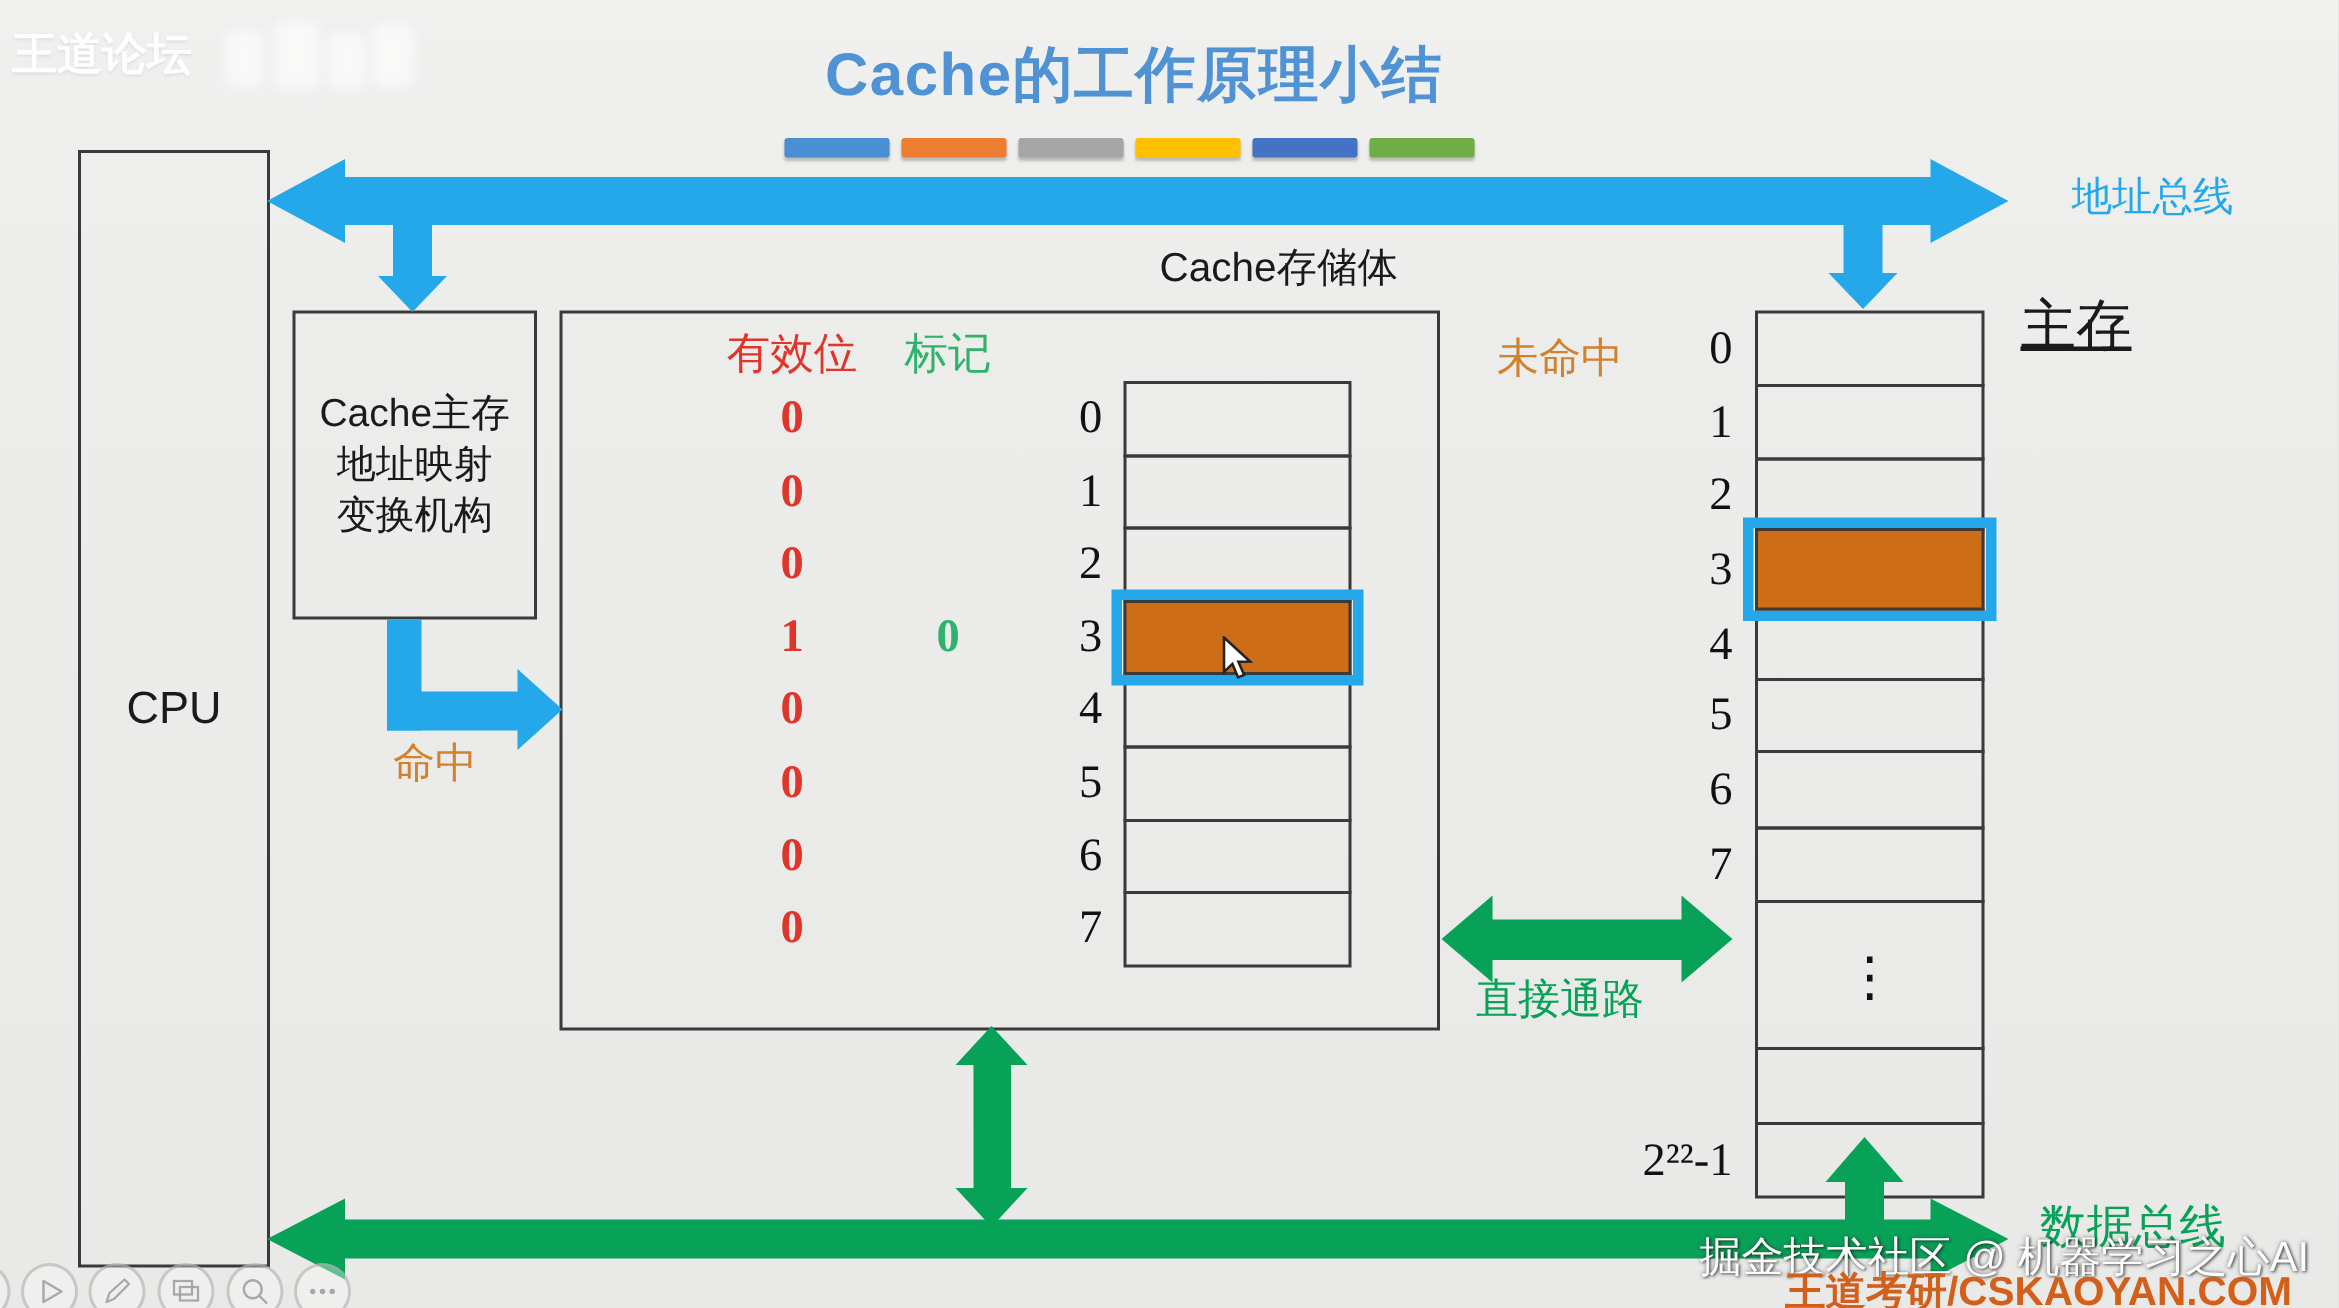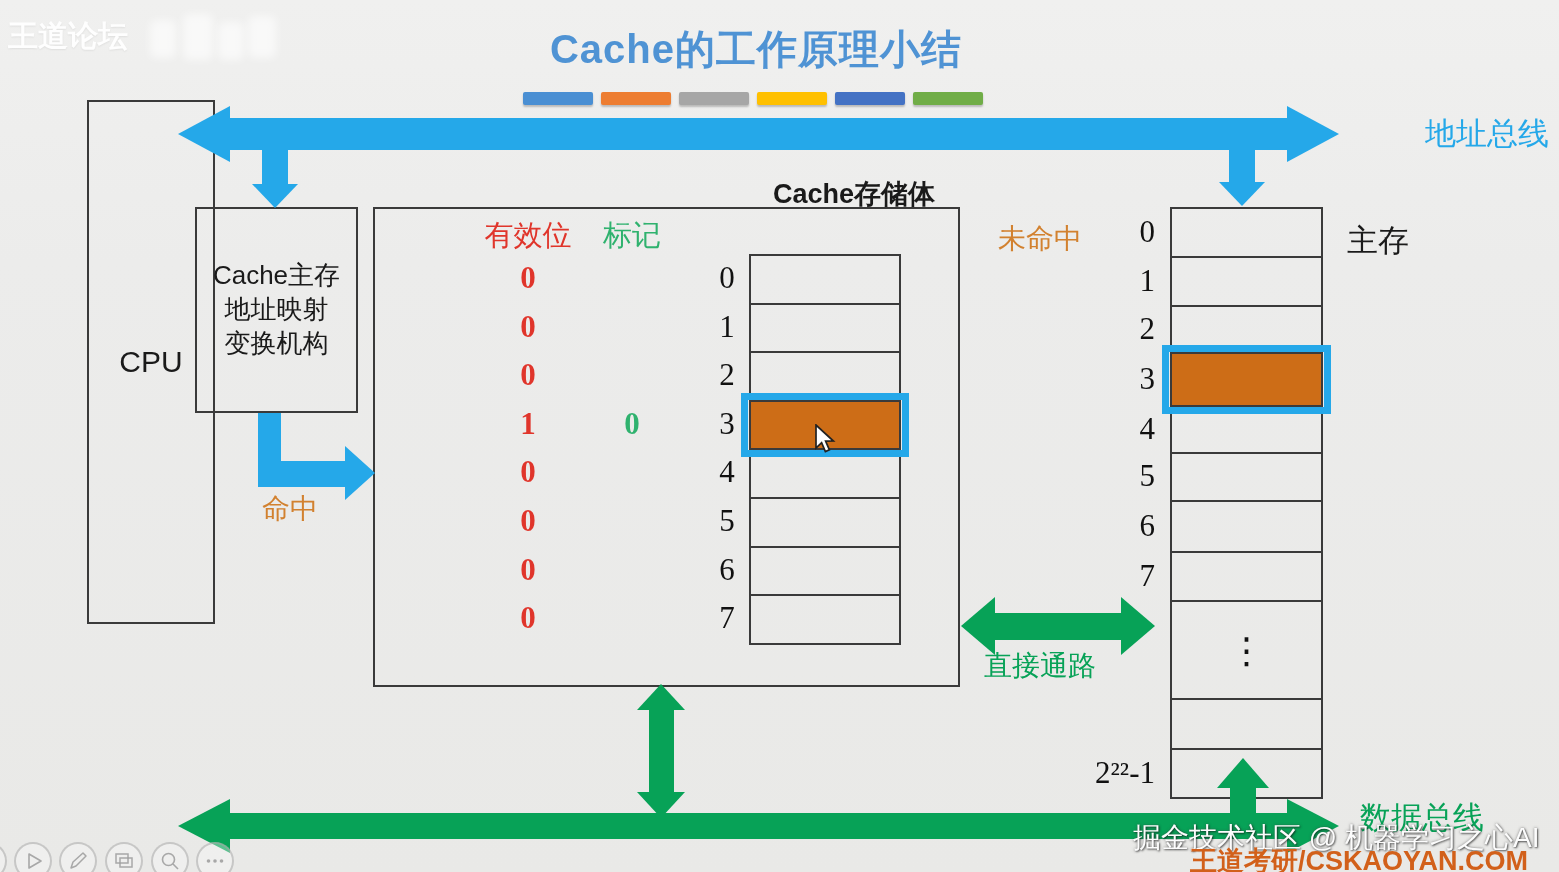--- a/index.html
+++ b/index.html
@@ -50,47 +50,47 @@
   <div class="lbl title" style="left:450px;top:22px;width:612px;">Cache的工作原理小结</div>
   <div class="bars">
       <div class="bar" style="background: rgb(74, 143, 211);"></div>
       <div class="bar" style="background: rgb(237, 125, 49);"></div>
       <div class="bar" style="background: rgb(166, 166, 166);"></div>
       <div class="bar" style="background: rgb(255, 192, 0);"></div>
       <div class="bar" style="background: rgb(68, 114, 196);"></div>
       <div class="bar" style="background: rgb(112, 173, 71);"></div>
     </div>
 
-  <div class="box centerbox" style="left:52px;top:100px;width:128px;height:524px;margin-left:35px;">
+  <div class="box centerbox" style="left:52px;top:100px;width:128px;height:745px;">
     <span style="font-size:30px;">CPU</span>
   </div>
 
   <div class="shaft" style="left:228px;top:118px;width:1061px;height:32px;background:var(--blue);"></div>
   <div class="tri" style="left:178px;top:106px;border-width:28px 52px 28px 0;border-right-color:var(--blue);"></div>
   <div class="tri" style="left:1287px;top:106px;border-width:28px 0 28px 52px;border-left-color:var(--blue);"></div>
-  <div class="lbl cjk" style="left:1381px;top:113px;font-size:31px;color:var(--blue);margin-left:44px;">地址总线</div>
+  <div class="lbl cjk" style="left:1381px;top:113px;font-size:27px;color:var(--blue);">地址总线</div>
 
   <div class="shaft" style="left:262px;top:148px;width:26px;height:38px;background:var(--blue);"></div>
   <div class="tri" style="left:252px;top:184px;border-width:24px 23px 0 23px;border-top-color:var(--blue);"></div>
 
   <div class="shaft" style="left:1229px;top:148px;width:26px;height:36px;background:var(--blue);"></div>
   <div class="tri" style="left:1219px;top:182px;border-width:24px 23px 0 23px;border-top-color:var(--blue);"></div>
 
   <div class="box centerbox" style="left:195px;top:207px;width:163px;height:206px;font-size:26px;line-height:1.3;">
     <span>Cache主存</span>
     <span>地址映射</span>
     <span>变换机构</span>
   </div>
 
   <div class="shaft" style="left:258px;top:413px;width:23px;height:74px;background:var(--blue);"></div>
   <div class="shaft" style="left:258px;top:461px;width:88px;height:26px;background:var(--blue);"></div>
   <div class="tri" style="left:345px;top:446px;border-width:27px 0 27px 30px;border-left-color:var(--blue);"></div>
   <div class="lbl cjk" style="left:262px;top:490px;color:var(--hit_orange);">命中</div>
 
-  <div class="lbl" style="left:773px;top:176px;font-size:27px;font-weight:bold;">Cache存储体</div>
+  <div class="lbl" style="left:773px;top:160px;font-size:27px;">Cache存储体</div>
   <div class="box" style="left:373px;top:207px;width:587px;height:480px;"></div>
   <div class="lbl" style="left:462px;top:216px;width:132px;text-align:center;font-size:29px;color:var(--red);">有效位</div>
   <div class="lbl" style="left:576px;top:216px;width:112px;text-align:center;font-size:29px;color:var(--tag_green);">标记</div>
 
   <div class="lbl cjk" style="left:998px;top:220px;color:var(--hit_orange);">未命中</div>
 
   <div class="shaft" style="left:993px;top:613px;width:130px;height:27px;background:var(--green);"></div>
   <div class="tri" style="left:961px;top:597px;border-width:29px 34px 29px 0;border-right-color:var(--green);"></div>
   <div class="tri" style="left:1121px;top:597px;border-width:29px 0 29px 34px;border-left-color:var(--green);"></div>
   <div class="lbl cjk" style="left:984px;top:647px;color:var(--green);">直接通路</div>
@@ -100,21 +100,21 @@
   <div class="tri" style="left:637px;top:792px;border-width:26px 24px 0 24px;border-top-color:var(--green);"></div>
 
   <div class="shaft" style="left:228px;top:813px;width:1061px;height:26px;background:var(--green);"></div>
   <div class="tri" style="left:178px;top:799px;border-width:27px 52px 27px 0;border-right-color:var(--green);"></div>
   <div class="tri" style="left:1287px;top:799px;border-width:27px 0 27px 52px;border-left-color:var(--green);"></div>
   <div class="lbl cjk" style="left:1345px;top:797px;font-size:31px;color:var(--green);margin-left:15px;">数据总线</div>
 
   <div class="shaft" style="left:1230px;top:786px;width:26px;height:28px;background:var(--green);"></div>
   <div class="tri" style="left:1217px;top:758px;border-width:0 26px 30px 26px;border-bottom-color:var(--green);"></div>
 
-  <div class="lbl serif" style="left:1347px;top:220px;font-size:31px;">主存</div>
+  <div class="lbl serif" style="left:1347px;top:192px;font-size:37px;text-decoration:underline;">主存</div>
 
   <svg class="cursor" style="left:813px;top:424px;" width="24" height="32" viewBox="0 0 24 32">
     <path d="M3 1 L3 24 L8.6 18.6 L12.4 27.6 L16.4 25.9 L12.6 17.1 L20.4 17 Z" fill="#ffffff" stroke="#222" stroke-width="1.7"></path>
   </svg>
 
   <div class="wm-com" style="left:1133px;top:819px;text-align:center;">掘金技术社区 @ 机器学习之心AI</div>
   <div class="wm-site" style="left:1190px;top:843px;">王道考研/CSKAOYAN.COM</div>
 
   <div class="pbtn" style="left:-31px;top:842px;"></div>
   <div class="pbtn" style="left:14px;top:842px;">

